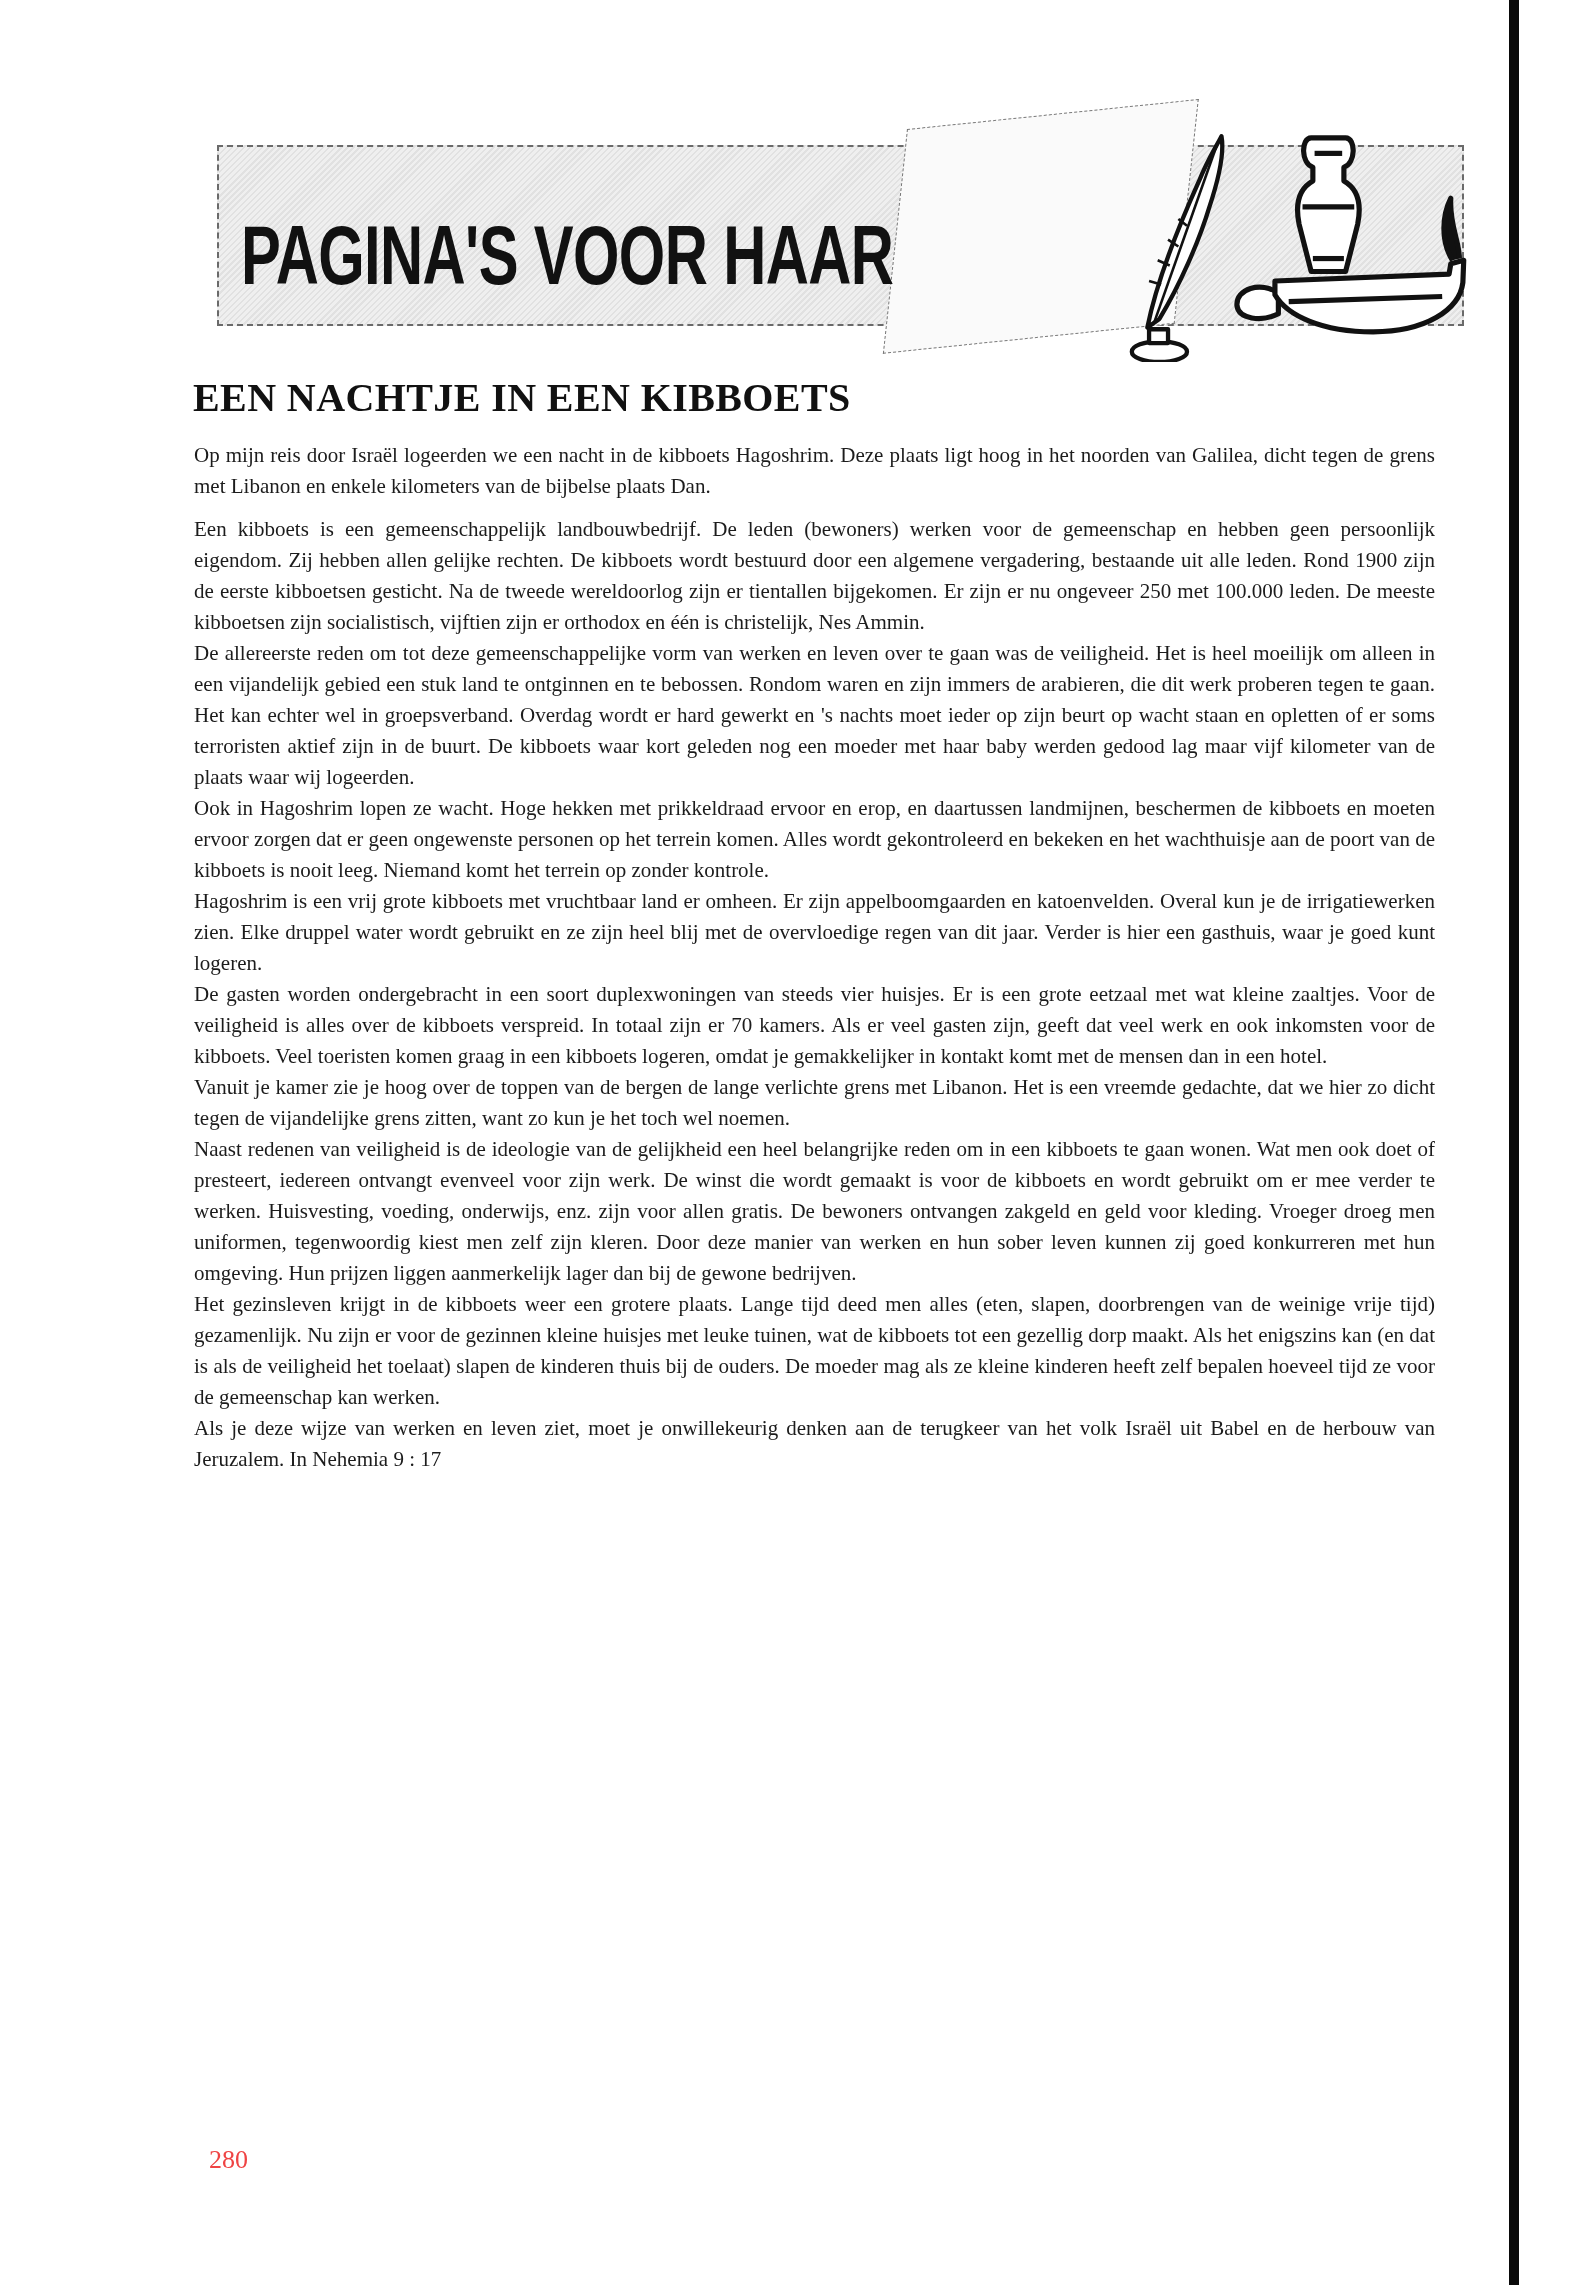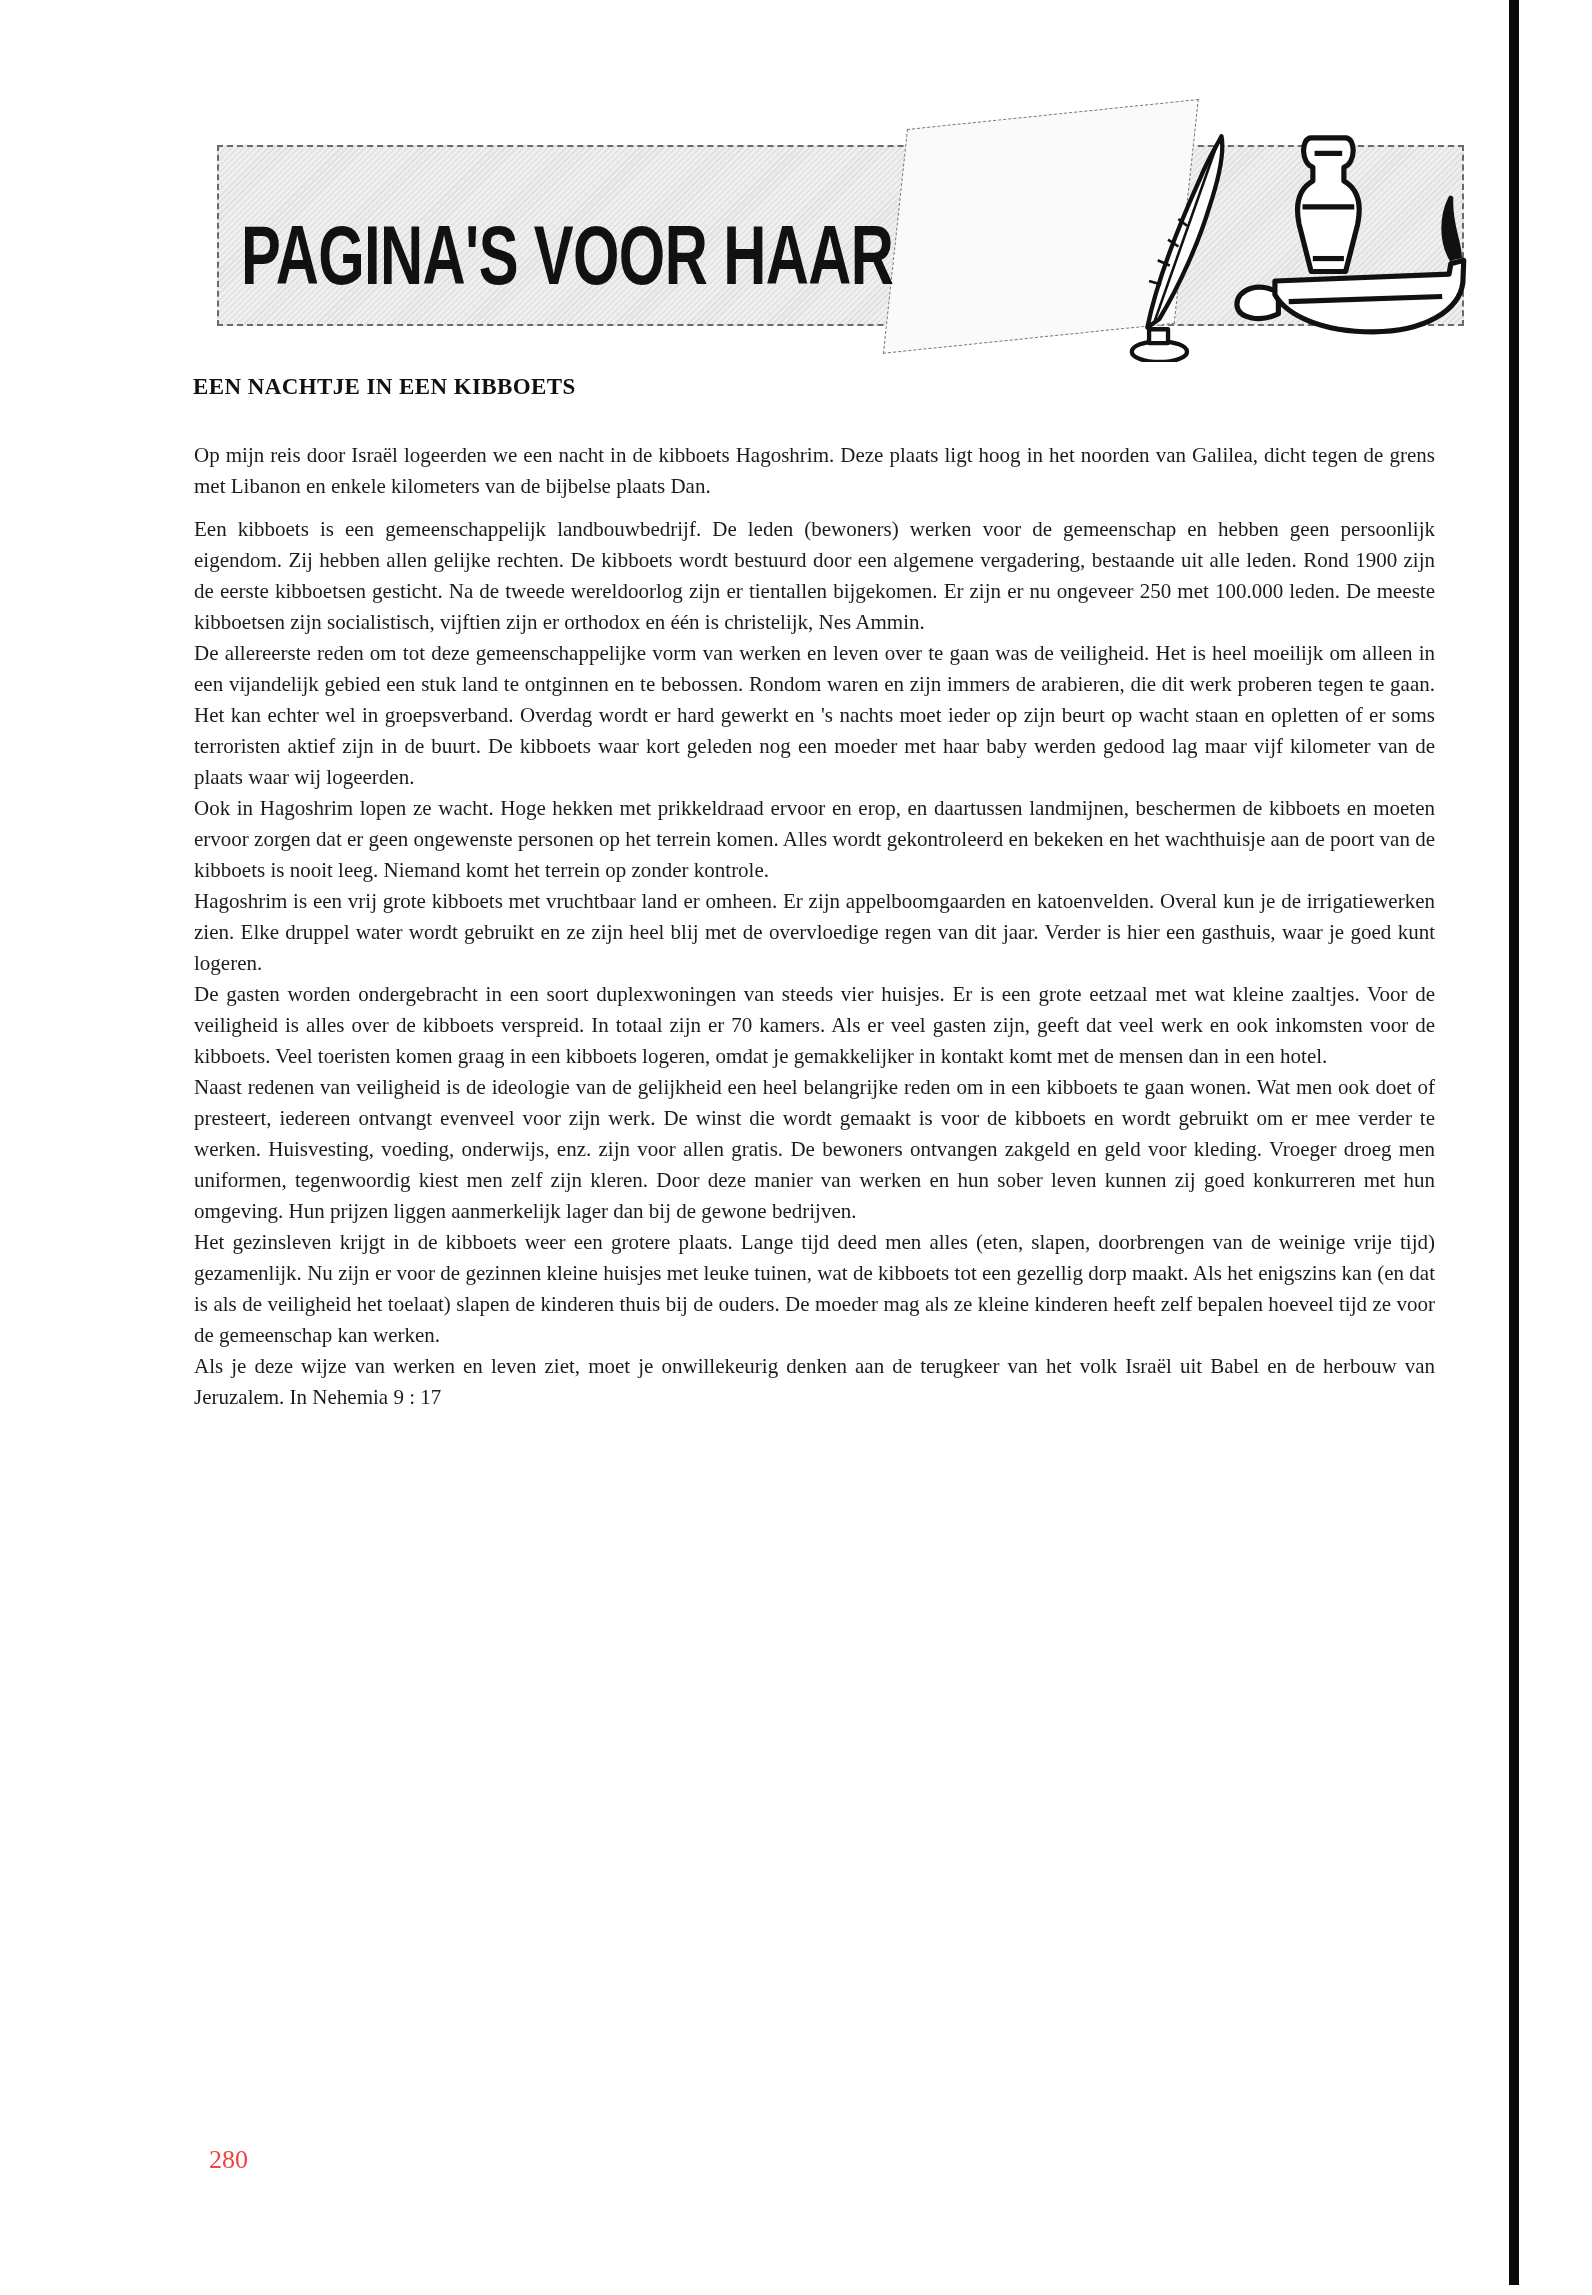--- a/index.html
+++ b/index.html
@@ -26,21 +26,21 @@
     font-family: "Liberation Sans", sans-serif; font-weight: 700;
     font-size: 83px; line-height: 83px; letter-spacing: -0.9px;
     transform: scaleX(0.72); transform-origin: 0 0;
     color: #111; white-space: nowrap;
   }
   .banner-icons { position: absolute; left: 880px; top: 0; width: 380px; height: 250px; }
 
   
   .heading {
     position: absolute; left: 193px; top: 374px;
-    font-family: "Liberation Serif", serif; font-weight: 700; font-size: 23px;
+    font-family: "Liberation Serif", serif; font-weight: 700; font-size: 40px;
     letter-spacing: 0.4px; color: #111; white-space: nowrap;
   }
 
   
   .body-text {
     position: absolute; left: 194px; top: 440px; width: 1241px;
     font-family: Liberation Serif, serif; font-size: 21px; line-height: 31px;
     text-align: justify; color: #1c1c1c;
   }
   .body-text p { margin: 0; }
@@ -85,19 +85,20 @@
 
 <div class="heading">EEN NACHTJE IN EEN KIBBOETS</div>
 
 <div class="body-text">
   <p>Op mijn reis door Israël logeerden we een nacht in de kibboets Hagoshrim. Deze plaats ligt hoog in het noorden van Galilea, dicht tegen de grens met Libanon en enkele kilometers van de bijbelse plaats Dan.</p>
   <p class="gap">Een kibboets is een gemeenschappelijk landbouwbedrijf. De leden (bewoners) werken voor de gemeenschap en hebben geen persoonlijk eigendom. Zij hebben allen gelijke rechten. De kibboets wordt bestuurd door een algemene vergadering, bestaande uit alle leden. Rond 1900 zijn de eerste kibboetsen gesticht. Na de tweede wereldoorlog zijn er tientallen bijgekomen. Er zijn er nu ongeveer 250 met 100.000 leden. De meeste kibboetsen zijn socialistisch, vijftien zijn er orthodox en één is christelijk, Nes Ammin.</p>
   <p>De allereerste reden om tot deze gemeenschappelijke vorm van werken en leven over te gaan was de veiligheid. Het is heel moeilijk om alleen in een vijandelijk gebied een stuk land te ontginnen en te bebossen. Rondom waren en zijn immers de arabieren, die dit werk proberen tegen te gaan. Het kan echter wel in groepsverband. Overdag wordt er hard gewerkt en 's nachts moet ieder op zijn beurt op wacht staan en opletten of er soms terroristen aktief zijn in de buurt. De kibboets waar kort geleden nog een moeder met haar baby werden gedood lag maar vijf kilometer van de plaats waar wij logeerden.</p>
   <p>Ook in Hagoshrim lopen ze wacht. Hoge hekken met prikkeldraad ervoor en erop, en daartussen landmijnen, beschermen de kibboets en moeten ervoor zorgen dat er geen ongewenste personen op het terrein komen. Alles wordt gekontroleerd en bekeken en het wachthuisje aan de poort van de kibboets is nooit leeg. Niemand komt het terrein op zonder kontrole.</p>
   <p>Hagoshrim is een vrij grote kibboets met vruchtbaar land er omheen. Er zijn appelboomgaarden en katoenvelden. Overal kun je de irrigatiewerken zien. Elke druppel water wordt gebruikt en ze zijn heel blij met de overvloedige regen van dit jaar. Verder is hier een gasthuis, waar je goed kunt logeren.</p>
   <p>De gasten worden ondergebracht in een soort duplexwoningen van steeds vier huisjes. Er is een grote eetzaal met wat kleine zaaltjes. Voor de veiligheid is alles over de kibboets verspreid. In totaal zijn er 70 kamers. Als er veel gasten zijn, geeft dat veel werk en ook inkomsten voor de kibboets. Veel toeristen komen graag in een kibboets logeren, omdat je gemakkelijker in kontakt komt met de mensen dan in een hotel.</p>
+  <p>Vanuit je kamer zie je hoog over de toppen van de bergen de lange verlichte grens met Libanon. Het is een vreemde gedachte, dat we hier zo dicht tegen de vijandelijke grens zitten, want zo kun je het toch wel noemen.</p>
   <p>Naast redenen van veiligheid is de ideologie van de gelijkheid een heel belangrijke reden om in een kibboets te gaan wonen. Wat men ook doet of presteert, iedereen ontvangt evenveel voor zijn werk. De winst die wordt gemaakt is voor de kibboets en wordt gebruikt om er mee verder te werken. Huisvesting, voeding, onderwijs, enz. zijn voor allen gratis. De bewoners ontvangen zakgeld en geld voor kleding. Vroeger droeg men uniformen, tegenwoordig kiest men zelf zijn kleren. Door deze manier van werken en hun sober leven kunnen zij goed konkurreren met hun omgeving. Hun prijzen liggen aanmerkelijk lager dan bij de gewone bedrijven.</p>
   <p>Het gezinsleven krijgt in de kibboets weer een grotere plaats. Lange tijd deed men alles (eten, slapen, doorbrengen van de weinige vrije tijd) gezamenlijk. Nu zijn er voor de gezinnen kleine huisjes met leuke tuinen, wat de kibboets tot een gezellig dorp maakt. Als het enigszins kan (en dat is als de veiligheid het toelaat) slapen de kinderen thuis bij de ouders. De moeder mag als ze kleine kinderen heeft zelf bepalen hoeveel tijd ze voor de gemeenschap kan werken.</p>
   <p>Als je deze wijze van werken en leven ziet, moet je onwillekeurig denken aan de terugkeer van het volk Israël uit Babel en de herbouw van Jeruzalem. In Nehemia 9 : 17</p>
 </div>
 
 <div class="page-number">280</div>
 
 
 </body></html>

